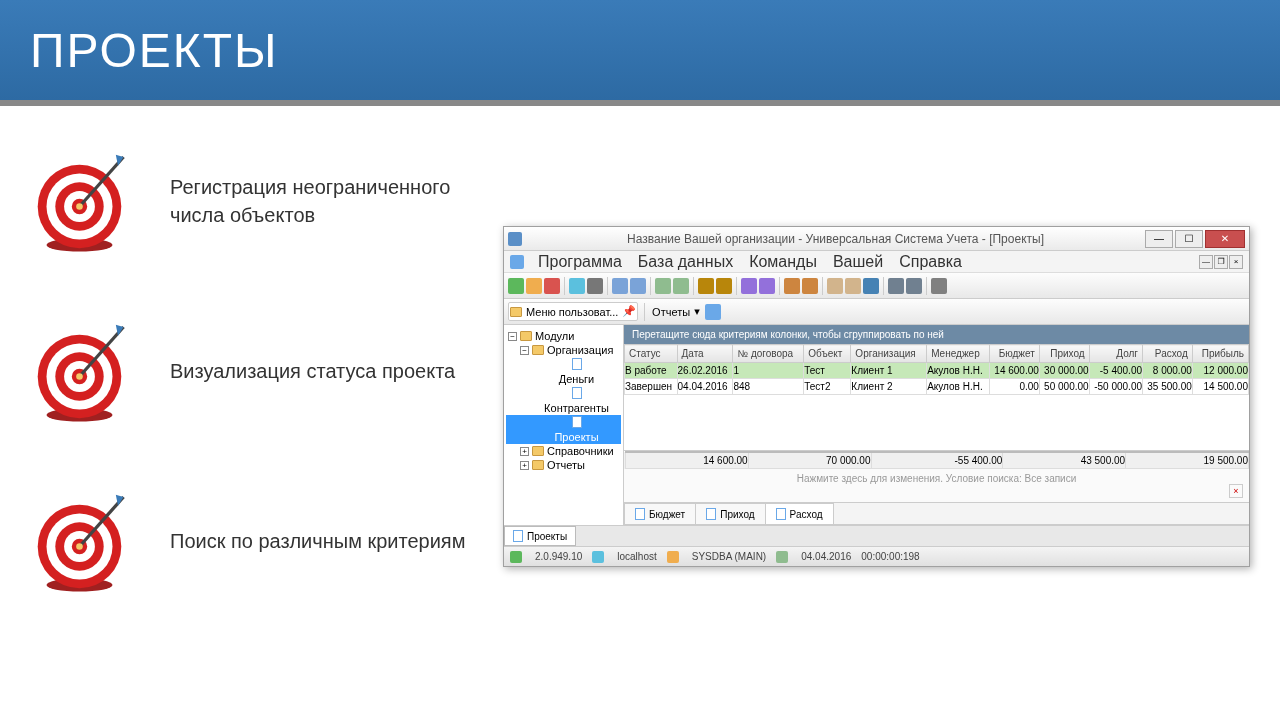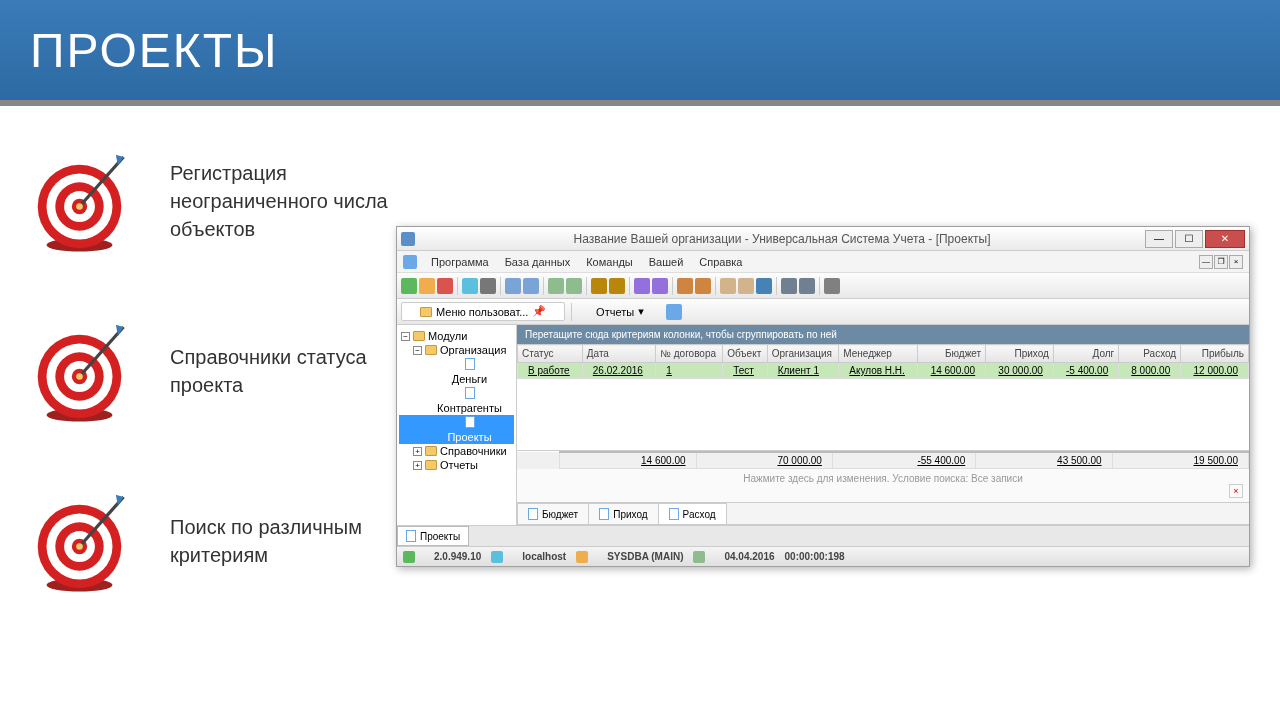--- a/index.html
+++ b/index.html
@@ -8,65 +8,65 @@
   .header-title { color: #fff; font-size: 48px; font-weight: 300; letter-spacing: 2px; }
   .divider-bar { height: 6px; background: #888; }
   .content { display: flex; padding: 40px 30px; }
   .left { width: 490px; }
   .feature { display: flex; align-items: center; margin-bottom: 60px; }
   .target-icon { width: 110px; height: 110px; flex-shrink: 0; margin-right: 30px; }
   .feature-text { font-size: 20px; color: #333; line-height: 1.4; }
   .right { flex: 1; padding-top: 80px; }
 
   
-  .app-window { width: 854px; background: #f0f0f0; border: 1px solid #a0a0a0; box-shadow: 2px 2px 8px rgba(0,0,0,0.3); font-size: 11px; }
+  .app-window { width: 747px; background: #f0f0f0; border: 1px solid #a0a0a0; box-shadow: 2px 2px 8px rgba(0,0,0,0.3); font-size: 11px; }
   .titlebar { height: 24px; background: linear-gradient(to bottom, #fff, #eaeaea); display: flex; align-items: center; padding: 0 4px; border-bottom: 1px solid #ccc; }
   .titlebar-icon { width: 14px; height: 14px; background: #5a8fc7; border-radius: 2px; margin-right: 6px; }
   .titlebar-text { flex: 1; text-align: center; color: #555; font-size: 12px; }
   .win-controls { display: flex; }
   .win-btn { width: 28px; height: 18px; margin-left: 2px; display: flex; align-items: center; justify-content: center; border: 1px solid #aaa; font-size: 10px; background: #eee; }
   .win-btn.close { background: #c94f4f; color: #fff; border-color: #a03030; width: 40px; }
   .menubar { height: 22px; background: #f4f4f4; display: flex; align-items: center; padding: 0 6px; border-bottom: 1px solid #ddd; }
   .menubar-icon { width: 14px; height: 14px; background: #6aa8e8; border-radius: 2px; margin-right: 6px; }
-  .menu-item { padding: 0 8px; color: #333; font-size: 11px; }
+  .menu-item { padding: 0 8px; color: #333; font-size: 16px; }
   .menu-right { margin-left: auto; display: flex; gap: 1px; }
   .menu-right-btn { width: 14px; height: 14px; border: 1px solid #aaa; background: #eee; font-size: 8px; display: flex; align-items: center; justify-content: center; }
   .toolbar { height: 26px; background: linear-gradient(to bottom,#fdfdfd,#e8e8e8); display: flex; align-items: center; padding: 0 4px; border-bottom: 1px solid #ccc; gap: 2px; }
   .tb-icon { width: 16px; height: 16px; border-radius: 2px; }
   .tb-sep { width: 1px; height: 18px; background: #ccc; margin: 0 2px; }
   .secondbar { height: 26px; background: linear-gradient(to bottom,#fdfdfd,#e8e8e8); display: flex; align-items: center; padding: 0 4px; border-bottom: 1px solid #ccc; gap: 4px; }
-  .folder-btn { display: flex; align-items: center; gap: 4px; padding: 2px 18px; border: 1px solid #ccc; background: #fff; border-radius: 2px; font-size: 11px; }
+  .folder-btn { display: flex; align-items: center; gap: 4px; padding: 2px 1px; border: 1px solid #ccc; background: #fff; border-radius: 2px; font-size: 11px; }
   .workarea { display: flex; height: 200px; background: #fff; }
   .tree { width: 120px; border-right: 1px solid #ccc; padding: 4px 2px; font-size: 11px; background: #fff; }
   .tree-item { display: flex; align-items: center; padding: 1px 2px; gap: 3px; white-space: nowrap; }
   .tree-indent1 { padding-left: 14px; }
   .tree-indent2 { padding-left: 28px; flex-direction: column; }
   .tree-folder { width: 12px; height: 10px; background: #f4c968; border: 1px solid #c89840; border-radius: 1px; }
   .tree-page { width: 10px; height: 12px; background: #fff; border: 1px solid #6aa8e8; }
   .tree-sel { background: #3399ff; color: #fff; }
   .tree-toggle { width: 9px; height: 9px; border: 1px solid #888; font-size: 8px; display: inline-flex; align-items: center; justify-content: center; background: #fff; }
   .grid-area { flex: 1; display: flex; flex-direction: column; }
   .group-hint { background: #6d8aa5; color: #fff; padding: 4px 8px; font-size: 10px; }
   .grid-table { border-collapse: collapse; width: 100%; font-size: 10px; }
   .grid-table th { background: linear-gradient(to bottom,#f8f8f8,#e4e4e4); border: 1px solid #ccc; padding: 3px 4px; font-weight: normal; text-align: left; color: #444; }
   .grid-table th.num, .grid-table td.num { text-align: right; }
-  .grid-table td { border: 1px solid #ddd; padding: 2px 10px; text-decoration: underline; }
+  .grid-table td { border: 1px solid #ddd; padding: 2px 0; }
   .row-green td { background: #c6e8b8; }
   .totals-row td { background: #f0f0f0; border-top: 2px solid #bbb; font-size: 10px; }
   .grid-spacer { flex: 1; background: #fff; border-bottom: 1px solid #ccc; }
   .filter-hint { padding: 4px 6px; color: #999; font-size: 10px; border-bottom: 1px solid #ccc; background: #fafafa; display:flex; align-items:center;flex-direction:column; }
   .filter-x { width:14px; height:14px; border:1px solid #ccc; display:inline-flex; align-items:center; justify-content:center; margin-left:auto; color:#c00; font-size:9px; }
   .subtabs { display: flex; background: #f4f4f4; border-bottom: 1px solid #ccc; }
   .subtab { padding: 4px 10px; border: 1px solid #ccc; border-bottom: none; background: #f8f8f8; font-size: 10px; display: flex; align-items: center; gap: 4px; margin-right: -1px; }
   .subtab.active { background: #fff; }
   .subtab-icon { width: 10px; height: 12px; background: #fff; border: 1px solid #6aa8e8; }
   .bottom-tabs { display: flex; background: #e8e8e8; border-top: 1px solid #ccc; }
   .bottom-tab { padding: 3px 8px; background: #fff; border: 1px solid #bbb; font-size: 10px; display: flex; align-items: center; gap: 4px; }
   .statusbar { height: 20px; background: linear-gradient(to bottom,#f4f4f4,#e0e0e0); display: flex; align-items: center; padding: 0 6px; gap: 10px; font-size: 10px; color: #444; border-top: 1px solid #ccc; }
-  .status-item { display: flex; align-items: center; gap: 19px; font-weight: bold; }
+  .status-item { display: flex; align-items: center; gap: 13px; }
   .status-icon { width: 12px; height: 12px; border-radius: 2px; }
 </style>
 </head>
 <body>
 
 <div class="header">
   <div class="header-title">ПРОЕКТЫ</div>
 </div>
 <div class="divider-bar"></div>
 
@@ -91,21 +91,21 @@
         <ellipse cx="45" cy="90" rx="30" ry="6" fill="#a02020"></ellipse>
         <circle cx="45" cy="55" r="38" fill="#d42020"></circle>
           <circle cx="45" cy="55" r="30" fill="#fff"></circle>
         <circle cx="45" cy="55" r="22" fill="#d42020"></circle>
           <circle cx="45" cy="55" r="14" fill="#fff"></circle>
         <circle cx="45" cy="55" r="7" fill="#d42020"></circle>
         <line x1="45" y1="55" x2="85" y2="10" stroke="#444" stroke-width="3"></line>
         <polygon points="85,10 78,8 80,18" fill="#3a7bb8"></polygon>
         <circle cx="45" cy="55" r="3" fill="#f4c968"></circle>
       </svg>
-      <div class="feature-text">Справочники статуса проекта</div>
+      <div class="feature-text">Визуализация статуса проекта</div>
     </div>
     <div class="feature">
       <svg class="target-icon" viewBox="0 0 100 100">
         <ellipse cx="45" cy="90" rx="30" ry="6" fill="#a02020"></ellipse>
         <circle cx="45" cy="55" r="38" fill="#d42020"></circle>
           <circle cx="45" cy="55" r="30" fill="#fff"></circle>
         <circle cx="45" cy="55" r="22" fill="#d42020"></circle>
           <circle cx="45" cy="55" r="14" fill="#fff"></circle>
         <circle cx="45" cy="55" r="7" fill="#d42020"></circle>
         <line x1="45" y1="55" x2="85" y2="10" stroke="#444" stroke-width="3"></line>
@@ -250,20 +250,33 @@
                 <td>1</td>
                 <td>Тест</td>
                 <td>Клиент 1</td>
                 <td>Акулов Н.Н.</td>
                 <td class="num">14 600.00</td>
                 <td class="num">30 000.00</td>
                 <td class="num">-5 400.00</td>
                 <td class="num">8 000.00</td>
                 <td class="num">12 000.00</td>
               </tr>
+              <tr>
+                <td>Завершен</td>
+                <td>04.04.2016</td>
+                <td>848</td>
+                <td>Тест2</td>
+                <td>Клиент 2</td>
+                <td>Акулов Н.Н.</td>
+                <td class="num">0.00</td>
+                <td class="num">50 000.00</td>
+                <td class="num">-50 000.00</td>
+                <td class="num">35 500.00</td>
+                <td class="num">14 500.00</td>
+              </tr>
             </tbody>
           </table>
           <div class="grid-spacer"></div>
           <table class="grid-table">
             <tbody>
                 <tr class="totals-row">
               <td colspan="6" style="border:none;background:#f0f0f0"></td>
               <td class="num">14 600.00</td>
               <td class="num">70 000.00</td>
               <td class="num">-55 400.00</td>

